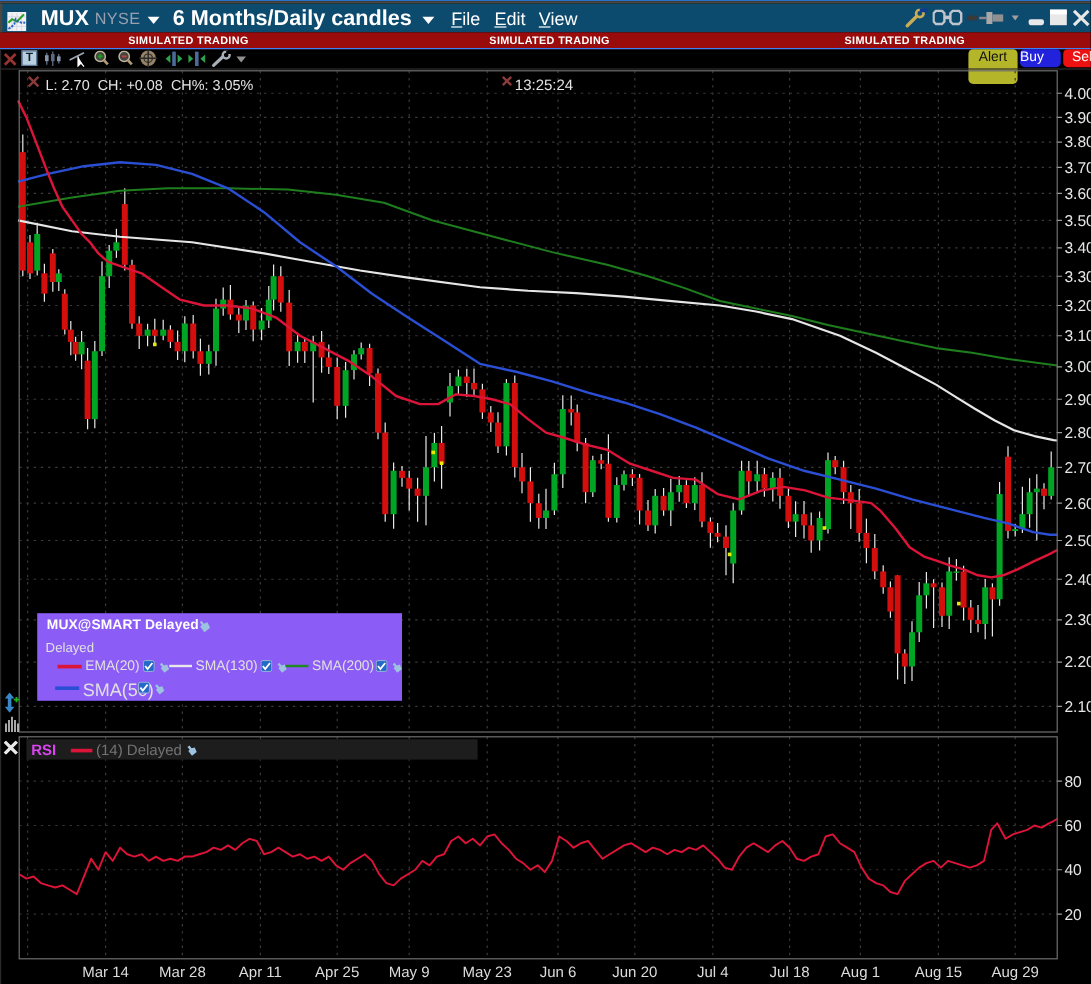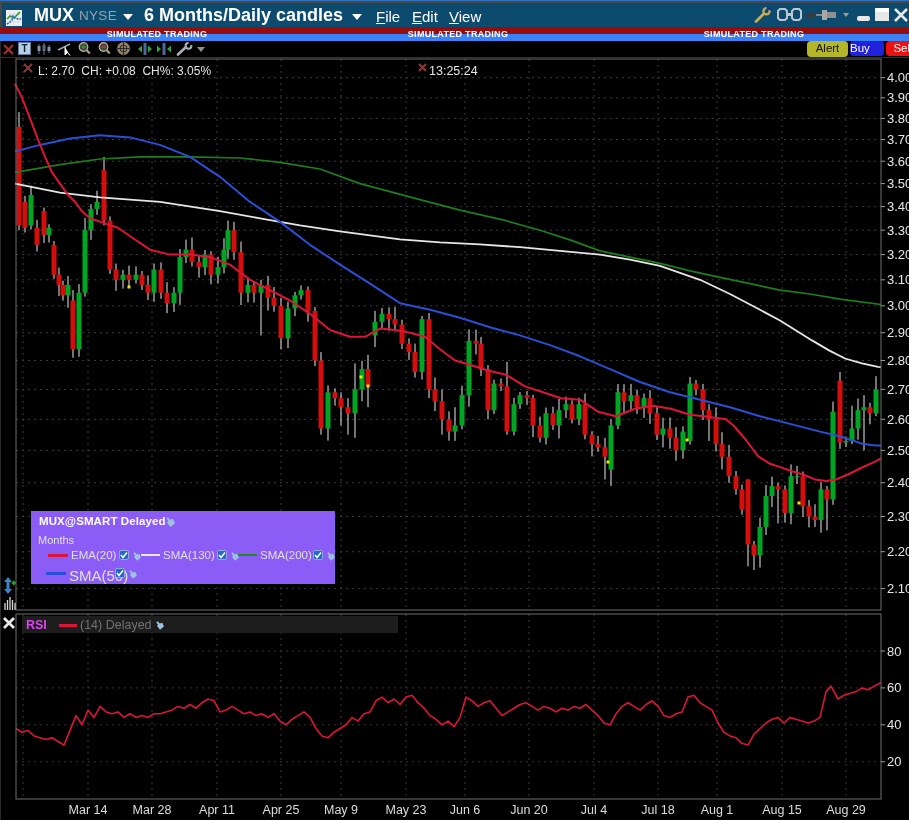--- a/index.html
+++ b/index.html
@@ -52,21 +52,21 @@
   </svg>
 
   <svg class="abs" style="left:857px;top:4px" width="52" height="16">
     <rect x="0" y="9" width="13" height="5" rx="2" fill="#e8e8e8"></rect>
     <rect x="18" y="1" width="14" height="13" fill="#e8e8e8"></rect>
     <rect x="18" y="1" width="14" height="4" fill="#fff"></rect>
     <path d="M38 2 L50 14 M50 2 L38 14" stroke="#e8e8e8" stroke-width="2.6"></path>
   </svg>
 </div>
 
-<div class="abs" style="left:0;top:27px;width:909px;height:14px;background:#9a0b0b;border-bottom:7px solid #3b82f6">
+<div class="abs" style="left:0;top:27px;width:909px;height:14px;background:#9a0b0b;border-bottom:1px solid #3b82f6">
   <span class="abs" style="left:157px;top:2px;transform:translateX(-50%);font-size:9px;font-weight:bold;color:#fff;letter-spacing:0.3px;white-space:nowrap">SIMULATED TRADING</span>
   <span class="abs" style="left:458px;top:2px;transform:translateX(-50%);font-size:9px;font-weight:bold;color:#fff;letter-spacing:0.3px;white-space:nowrap">SIMULATED TRADING</span>
   <span class="abs" style="left:754px;top:2px;transform:translateX(-50%);font-size:9px;font-weight:bold;color:#fff;letter-spacing:0.3px;white-space:nowrap">SIMULATED TRADING</span>
 </div>
 
 <div class="abs" style="left:0;top:42px;width:909px;height:15px;background:#000">
   <svg class="abs" style="left:3px;top:2px" width="11" height="11">
         <path d="M1 1 L10 10 M10 1 L1 10" stroke="#993333" stroke-width="2.2"></path>
       </svg>
   <div class="abs" style="left:18px;top:0;width:13px;height:13px;background:#b9cede;border:1px solid #5a7a9a;color:#123;font-size:10px;font-weight:bold;text-align:center;line-height:11px">T</div>
@@ -104,21 +104,21 @@
     <rect x="6.5" y="1" width="3" height="12" fill="#4a6a9a"></rect>
   </svg>
   <svg class="abs" style="left:176px;top:0" width="20" height="14">
     <path d="M2 12.5 L9.5 5.5" stroke="#a8b0b8" stroke-width="2.6" stroke-linecap="round"></path>
     <circle cx="12.5" cy="3.8" r="2.9" stroke="#a8b0b8" stroke-width="2" fill="none"></circle>
     <rect x="12.5" y="0" width="6" height="3" fill="#000"></rect>
   </svg>
   <svg class="abs" style="left:196px;top:4px" width="10" height="7">
         <path d="M1 1 L9 1 L5 6 Z" fill="#909090"></path>
       </svg>
-  <div class="abs" style="left:807px;top:-1px;width:41px;height:16px;background:#b5b529;border-radius:4px;color:#111;font-size:11.5px;text-align:center;line-height:15px">Alert</div>
+  <div class="abs" style="left:807px;top:-1px;width:41px;height:29px;background:#b5b529;border-radius:4px;color:#111;font-size:11.5px;text-align:center;line-height:15px">Alert</div>
   <div class="abs" style="left:850px;top:-1px;width:34px;height:15px;background:#2222dd;border-radius:4px;color:#fff;font-size:11.5px;text-align:left;line-height:15px">Buy</div>
   <div class="abs" style="left:886px;top:-1px;width:34px;height:15px;background:#ee1111;border-radius:4px;color:#fff;font-size:11.5px;text-align:center;line-height:15px">Sell</div>
 </div>
 <svg width="909" height="820" style="position:absolute;left:0;top:0">
 <line x1="16" y1="77.7" x2="881" y2="77.7" stroke="#3a3a3a" stroke-width="1" stroke-dasharray="2,4"></line>
 <line x1="16" y1="97.8" x2="881" y2="97.8" stroke="#3a3a3a" stroke-width="1" stroke-dasharray="2,4"></line>
 <line x1="16" y1="118.4" x2="881" y2="118.4" stroke="#3a3a3a" stroke-width="1" stroke-dasharray="2,4"></line>
 <line x1="16" y1="139.5" x2="881" y2="139.5" stroke="#3a3a3a" stroke-width="1" stroke-dasharray="2,4"></line>
 <line x1="16" y1="161.2" x2="881" y2="161.2" stroke="#3a3a3a" stroke-width="1" stroke-dasharray="2,4"></line>
 <line x1="16" y1="183.6" x2="881" y2="183.6" stroke="#3a3a3a" stroke-width="1" stroke-dasharray="2,4"></line>
@@ -527,21 +527,21 @@
     </svg>
 <div class="abs" style="left:429px;top:64px;font-size:12.5px;color:#e4e4e4">13:25:24</div>
 
 <div class="abs" style="left:31px;top:511px;width:304px;height:73px;background:#8b5cf6">
   <span class="abs" style="left:8px;top:4px;font-size:11.5px;font-weight:bold;color:#fff;letter-spacing:0.1px">MUX@SMART Delayed</span>
   <svg class="abs" style="left:133px;top:4px" width="12" height="12">
         <g transform="rotate(-38 6 6.5)">
           <path d="M3 11 L3 5 L5 5 L5 2 L7 2 L7 5 L10 6 L9 11 Z" fill="#9cc2e0"></path>
         </g>
       </svg>
-  <span class="abs" style="left:7px;top:23px;font-size:11px;color:#e0e0e0">Months</span>
+  <span class="abs" style="left:7px;top:23px;font-size:11px;color:#e0e0e0">Delayed</span>
   <div class="abs" style="left:17px;top:43px;width:20px;height:2.5px;background:#dc1438"></div>
   <span class="abs" style="left:40px;top:38px;font-size:11.5px;color:#e0e0e0">EMA(20)</span>
   <svg class="abs" style="left:88px;top:39px" width="10" height="11">
         <rect x="0.5" y="0.5" width="9" height="9" rx="1.5" fill="#2468c8" stroke="#a0b8d8" stroke-width="0.8"></rect>
         <path d="M2 5 L4 7.5 L8 2.5" stroke="#fff" stroke-width="1.5" fill="none"></path>
       </svg>
   <svg class="abs" style="left:100px;top:39px" width="11" height="11">
         <g transform="rotate(-38 5.5 6)">
           <path d="M3 10 L3 5 L4.5 5 L4.5 2 L6.5 2 L6.5 5 L9 6 L8 10 Z" fill="#9cc2e0"></path>
         </g>

